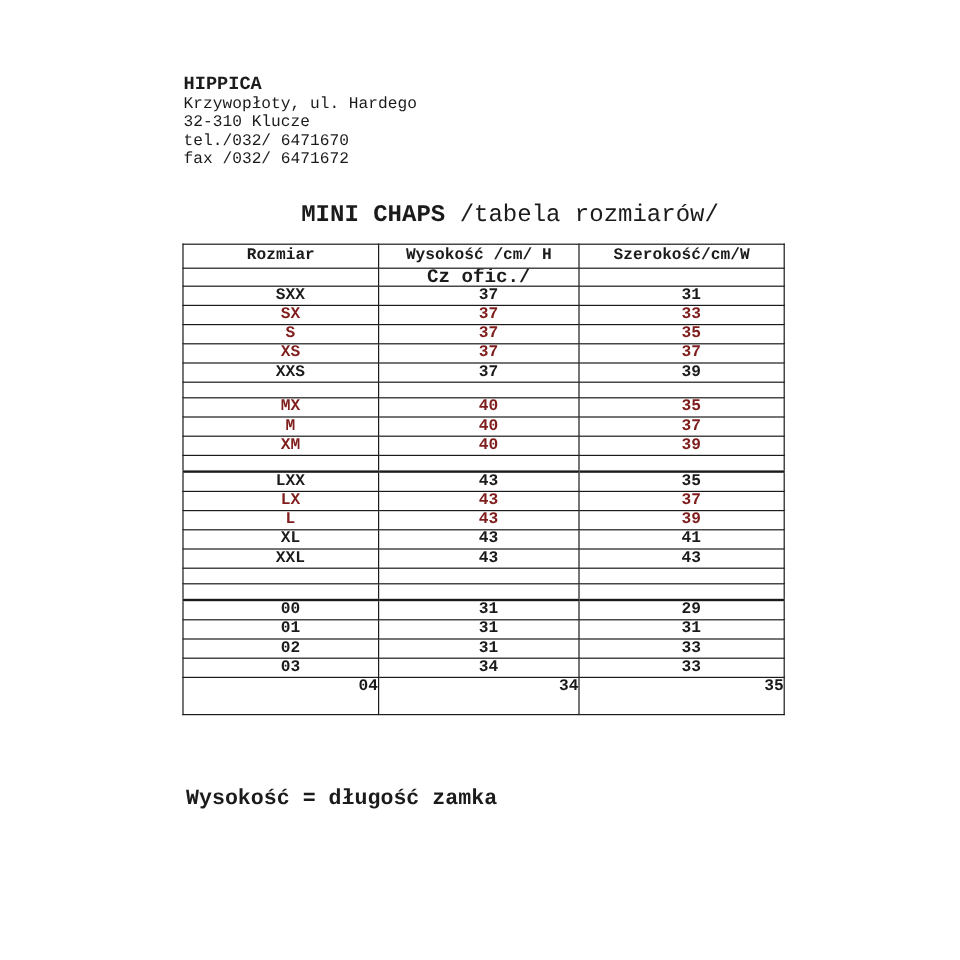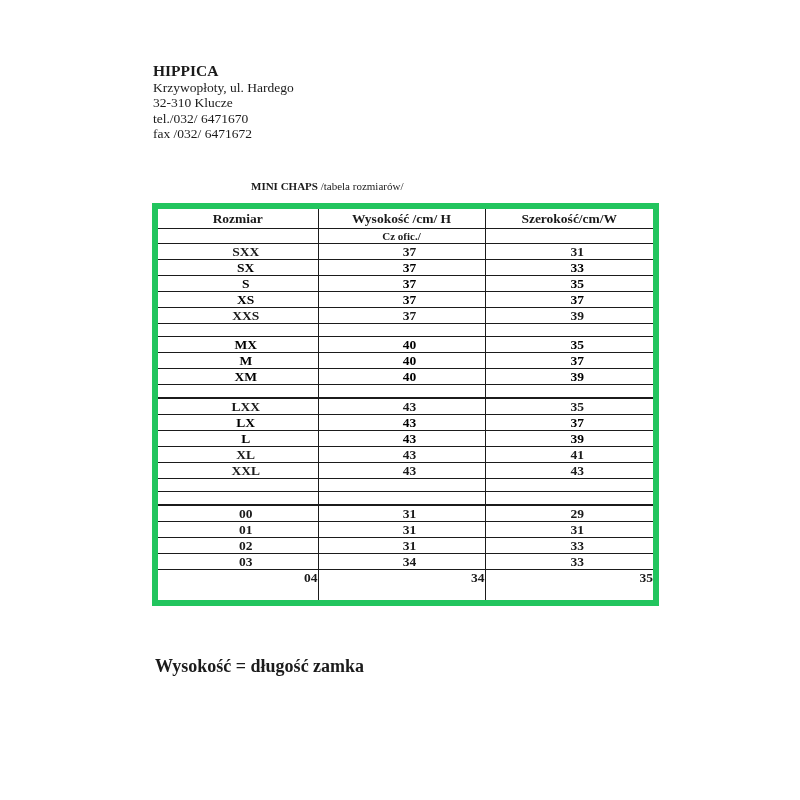--- a/index.html
+++ b/index.html
@@ -5,21 +5,21 @@
   html, body {
     margin: 0;
     padding: 0;
     background: #ffffff;
   }
   .page {
     position: relative;
     width: 800px;
     height: 800px;
     background: #ffffff;
-    font-family: Liberation Serif, serif;
+    font-family: Liberation Mono, monospace;
     color: #1b1b1b;
     overflow: hidden;
   }
 
   
   .company-block {
     position: absolute;
     left: 153px;
     top: 63px;
     line-height: 15.5px;
@@ -29,56 +29,55 @@
     font-weight: bold;
     font-size: 15.5px;
     margin-bottom: 1px;
   }
 
   
   .doc-title {
     position: absolute;
     left: 251px;
     top: 168px;
-    font-size: 11px;
-    margin-top: 12px;
+    font-size: 20px;
   }
   .doc-title .title-main { font-weight: bold; }
   .doc-title .title-sub  { font-weight: normal; }
 
   
   .table-wrap {
     position: absolute;
     left: 152px;
     top: 203px;
   }
   table.size-table {
     border-collapse: collapse;
     table-layout: fixed;
     width: 501px;
-    border: 6px solid #22c55e;
+    border: 1px solid #22c55e;
   }
   table.size-table th,
   table.size-table td {
     border: 1px solid #1b1b1b;
     text-align: center;
     vertical-align: middle;
     font-weight: bold;
     font-size: 13.5px;
     padding: 0;
     line-height: 14px;
     overflow: hidden;
     white-space: nowrap;
   }
   tr.header-row th   { height: 19px; }
-  tr.subheader-row td{ height: 12px; font-size: 11px; }
+  tr.subheader-row td{ height: 12px; font-size: 16px; }
   tr.data-row td     { height: 15px; padding-left: 16px; }
   tr.spacer-row td   { height: 12px; }
   tr.tall-row td     { height: 29px; vertical-align: top; padding-top: 1px; text-align: right; }
-  tr.red-row td      { color: #000000; }
+  tr.red-row td      { color: #7f1d1d; }
   tr.thick-top td    { border-top: 2px solid #1b1b1b; }
 
   
   .footer-note {
     position: absolute;
     left: 155px;
     top: 656px;
     font-weight: bold;
     font-size: 18px;
   }

